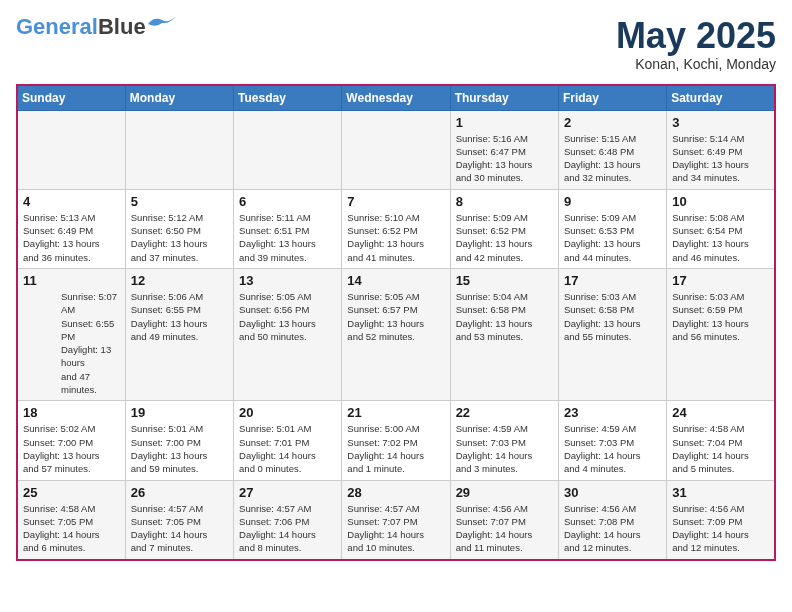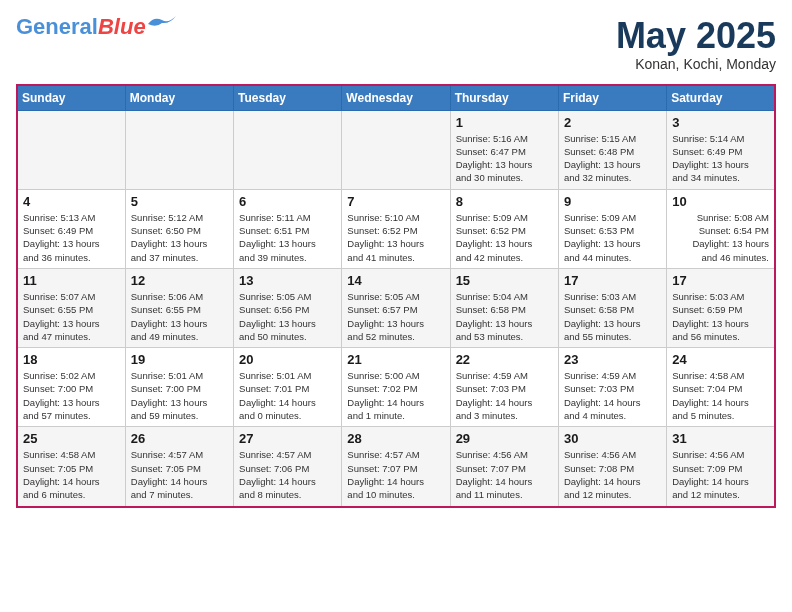--- a/index.html
+++ b/index.html
@@ -92,21 +92,21 @@
     .row-even td { background: #fff; }
     .row-odd td { background: #f0f0f0; }
   </style>
 </head>
 <body>
 
 <div class="header">
   <div class="logo">
     <div style="display:flex;align-items:center;">
       <span class="logo-text">
-        <span>General</span><span style="color:#ef4444;font-style:italic;">Blue</span>
+        <span>General</span><span style="color:#404040;">Blue</span>
       </span>
       <svg width="28" height="18" viewBox="0 0 28 18" style="margin-left:2px;margin-top:-8px;">
         <path d="M0 10 Q6 2 14 6 Q20 10 28 2 Q22 10 14 9 Q8 14 0 10Z" fill="#4a90d9"></path>
       </svg>
     </div>
   </div>
   <div class="title-block">
     <div class="month-title">May 2025</div>
     <div class="location">Konan, Kochi, Monday</div>
   </div>
@@ -190,30 +190,30 @@
         </td>
         <td>
           <span class="day-num">9</span>
           <div class="day-info" style="white-space: pre-line;">Sunrise: 5:09 AM
 Sunset: 6:53 PM
 Daylight: 13 hours
 and 44 minutes.</div>
         </td>
         <td>
           <span class="day-num">10</span>
-          <div class="day-info" style="white-space: pre-line; text-align: right;">Sunrise: 5:08 AM
+          <div class="day-info" style="white-space: pre-line;">Sunrise: 5:08 AM
 Sunset: 6:54 PM
 Daylight: 13 hours
 and 46 minutes.</div>
         </td>
       </tr>
       <tr class="row-odd">
         <td>
           <span class="day-num">11</span>
-          <div class="day-info" style="white-space: pre-line;">Sunrise: 5:07 AM
+          <div class="day-info" style="white-space: pre-line; margin-left: 38px;">Sunrise: 5:07 AM
 Sunset: 6:55 PM
 Daylight: 13 hours
 and 47 minutes.</div>
         </td>
         <td>
           <span class="day-num">12</span>
           <div class="day-info" style="white-space: pre-line;">Sunrise: 5:06 AM
 Sunset: 6:55 PM
 Daylight: 13 hours
 and 49 minutes.</div>

